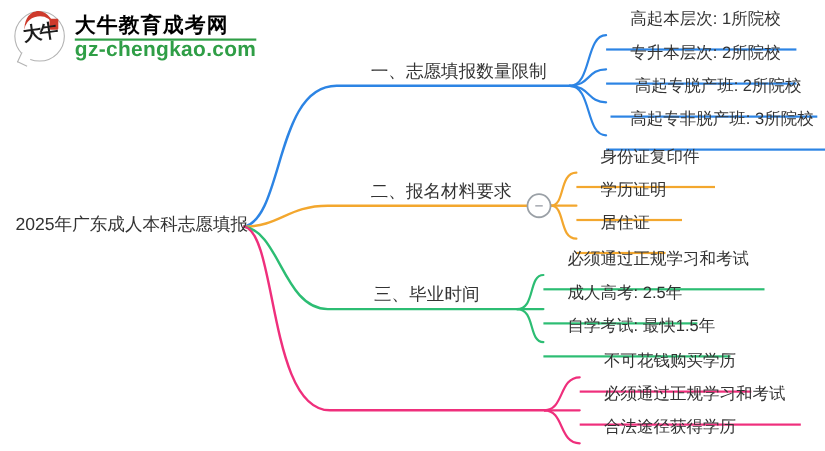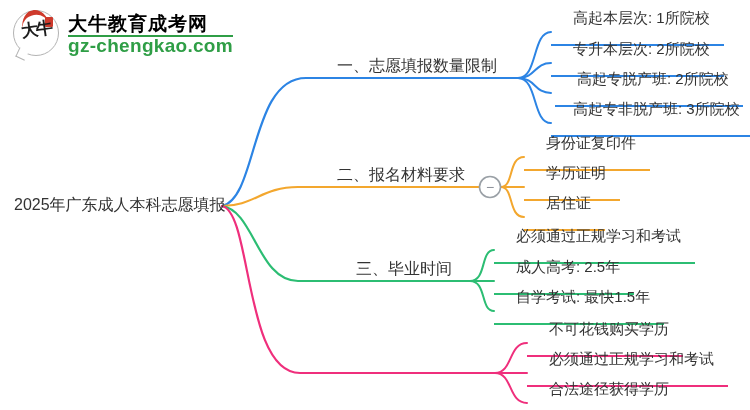--- a/index.html
+++ b/index.html
@@ -82,21 +82,21 @@
       <div class="logo-title" style="color: #000000;">大牛教育成考网</div>
       <div class="logo-divider" style="background: rgb(47, 158, 70);"></div>
       <div class="logo-domain" style="color: rgb(47, 158, 70);">gz-chengkao.com</div>
     </div>
   </div>
 
   <div class="root-label">2025年广东成人本科志愿填报</div>
 
   <div class="branch-label" style="left:337px;top:55px;">一、志愿填报数量限制</div>
   <div class="branch-label" style="left:337px;top:164px;">二、报名材料要求</div>
-  <div class="branch-label" style="left:340px;top:258px;margin-left:16px;">三、毕业时间</div>
+  <div class="branch-label" style="left:340px;top:258px;">三、毕业时间</div>
 
   <div class="leaf" style="left: 551px; top: 6px; border-bottom-color: rgb(44, 132, 228);">高起本层次: 1所院校</div>
   <div class="leaf" style="left: 551px; top: 37px; border-bottom-color: rgb(44, 132, 228);">专升本层次: 2所院校</div>
   <div class="leaf" style="left: 555px; top: 67px; border-bottom-color: rgb(44, 132, 228);">高起专脱产班: 2所院校</div>
   <div class="leaf" style="left: 551px; top: 97px; border-bottom-color: rgb(44, 132, 228);">高起专非脱产班: 3所院校</div>
 
   <div class="leaf" style="left: 524px; top: 131px; border-bottom-color: rgb(243, 167, 46);">身份证复印件</div>
   <div class="leaf" style="left: 524px; top: 161px; border-bottom-color: rgb(243, 167, 46);">学历证明</div>
   <div class="leaf" style="left: 524px; top: 191px; border-bottom-color: rgb(243, 167, 46);">居住证</div>
 

